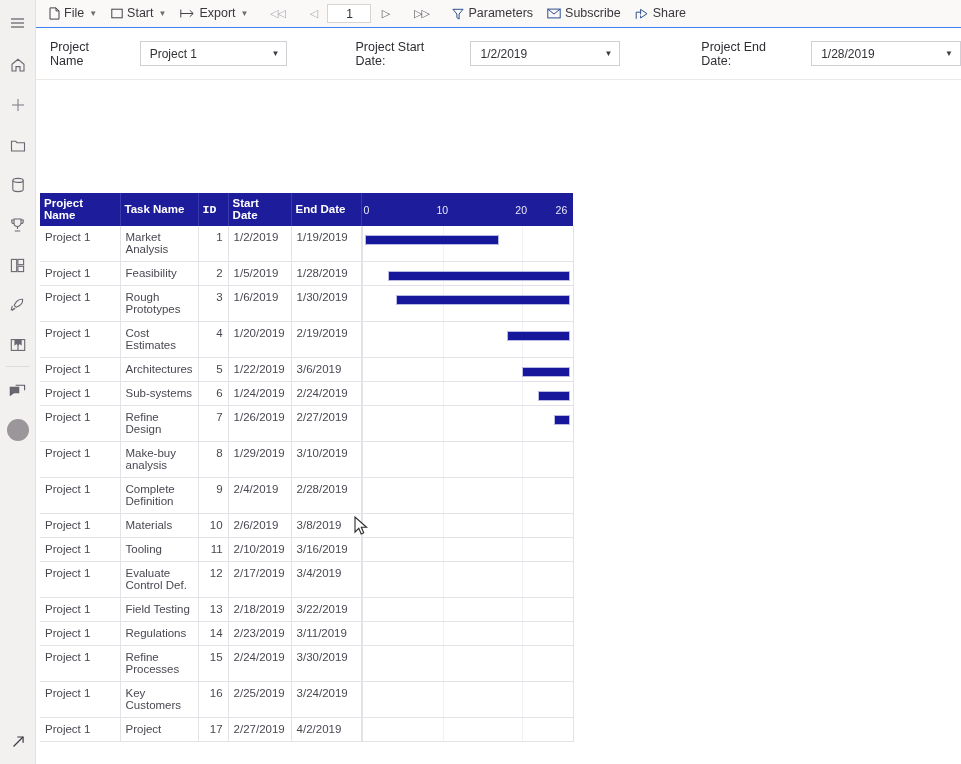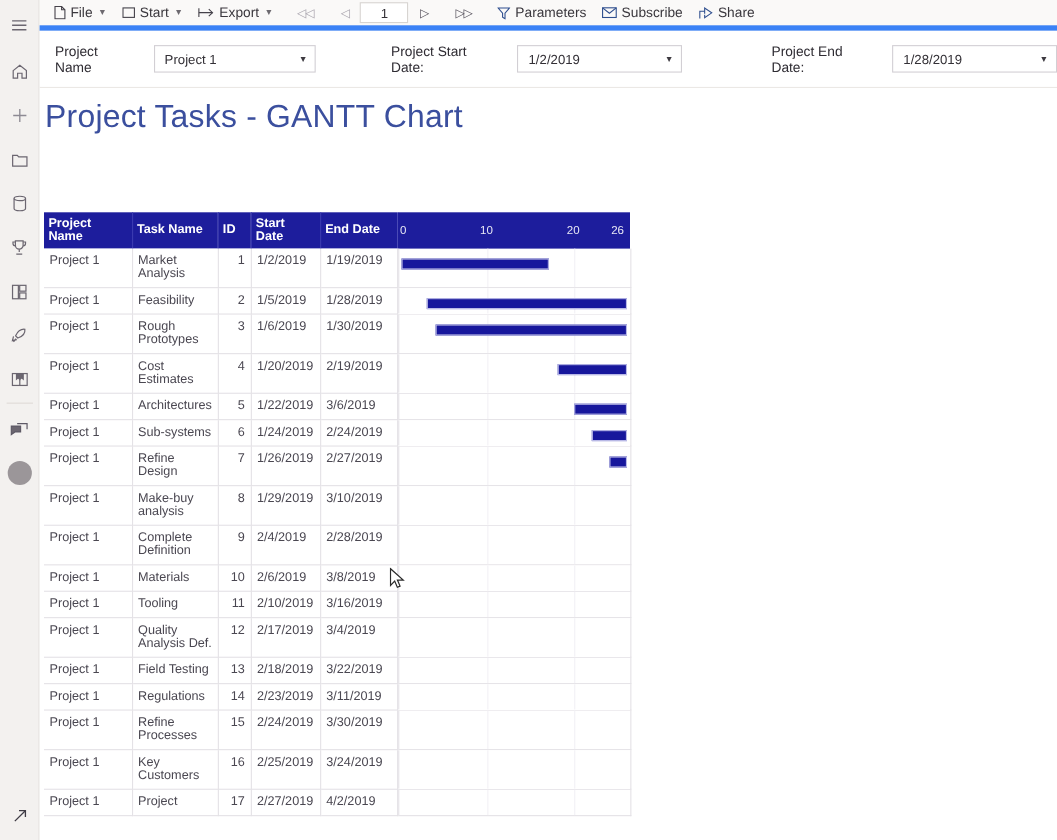--- a/index.html
+++ b/index.html
@@ -31,21 +31,21 @@
     background: #9b9699; color: #fff;
     display: flex; align-items: center; justify-content: center;
     font-size: 11px;
   }
   .rail-bottom { position: absolute; bottom: 8px; left: 3px; }
 
   
   .toolbar {
     position: absolute; left: 36px; top: 0; width: 925px; height: 28px;
     background: #faf9f8;
-    border-bottom: 5px solid #3b82f6;
+    border-bottom: 1px solid #3b82f6;
     display: flex; align-items: center;
     font-size: 12.5px; color: #333036;
     white-space: nowrap;
   }
   .tb-item {
     display: flex; align-items: center; gap: 4px;
     padding: 0 7px; height: 28px; cursor: pointer; color: #3a373d;
   }
   .tb-item .lbl { line-height: 1; }
   .caret { font-size: 8px; color: #6d6a70; margin-left: 1px; }
@@ -106,21 +106,21 @@
   }
   td.c-proj { width: 80px; color: #2e2b33; font-size: 12px; }
   td.c-task { width: 78px; }
   td.c-id   { width: 30px; text-align: right; padding-right: 6px; }
   td.c-sd   { width: 63px; }
   td.c-ed   { width: 70px; border-right: 1px solid #d9d7db; }
   td.c-chart { width: 212px; border-right: none; border-bottom: none; position: relative; padding: 0; }
 
   th.h-proj { width: 80px; }
   th.h-task { width: 78px; }
-  th.h-id   { width: 30px; }
+  th.h-id   { width: 30px; font-family: Liberation Mono, monospace; }
   th.h-sd   { width: 63px; margin-left: 24px; }
   th.h-ed   { width: 70px; }
   th.h-chart{ width: 212px; }
 
   
   .axis-lab {
     position: absolute; top: 50%; transform: translateY(-50%);
     font-size: 10.5px; color: #e8e8f5; font-weight: normal;
   }
   
@@ -293,21 +293,20 @@
     </div>
 
     <span class="f-label" style="margin-left:81px">Project End Date:</span>
     <div class="f-select" style="margin-left:12px; width:150px">
       <span>1/28/2019</span>
       <span class="dn">▼</span>
     </div>
   </div>
 
   <div class="report">
-    <div class="rpt-title">Project Tasks - GANTT Chart</div>
 
     <div class="matrix">
       <table class="tbl">
         <thead>
           <tr>
             <th class="h-proj">Project Name</th>
             <th class="h-task">Task Name</th>
             <th class="h-id">ID</th>
             <th class="h-sd">Start Date</th>
             <th class="h-ed">End Date</th>
@@ -456,21 +455,21 @@
               <td class="c-sd">2/10/2019</td>
               <td class="c-ed">3/16/2019</td>
               <td class="c-chart">
                 <div class="chart-sep"></div>
                 <div class="gridline" style="left: 81.8462px;"></div>
                 <div class="gridline" style="left: 160.692px;"></div>
               </td>
             </tr>
             <tr>
               <td class="c-proj">Project 1</td>
-              <td class="c-task">Quality Analysis Def.</td>
+              <td class="c-task">Evaluate Control Def.</td>
               <td class="c-id">12</td>
               <td class="c-sd">2/17/2019</td>
               <td class="c-ed">3/4/2019</td>
               <td class="c-chart">
                 <div class="chart-sep"></div>
                 <div class="gridline" style="left: 81.8462px;"></div>
                 <div class="gridline" style="left: 160.692px;"></div>
               </td>
             </tr>
             <tr>

